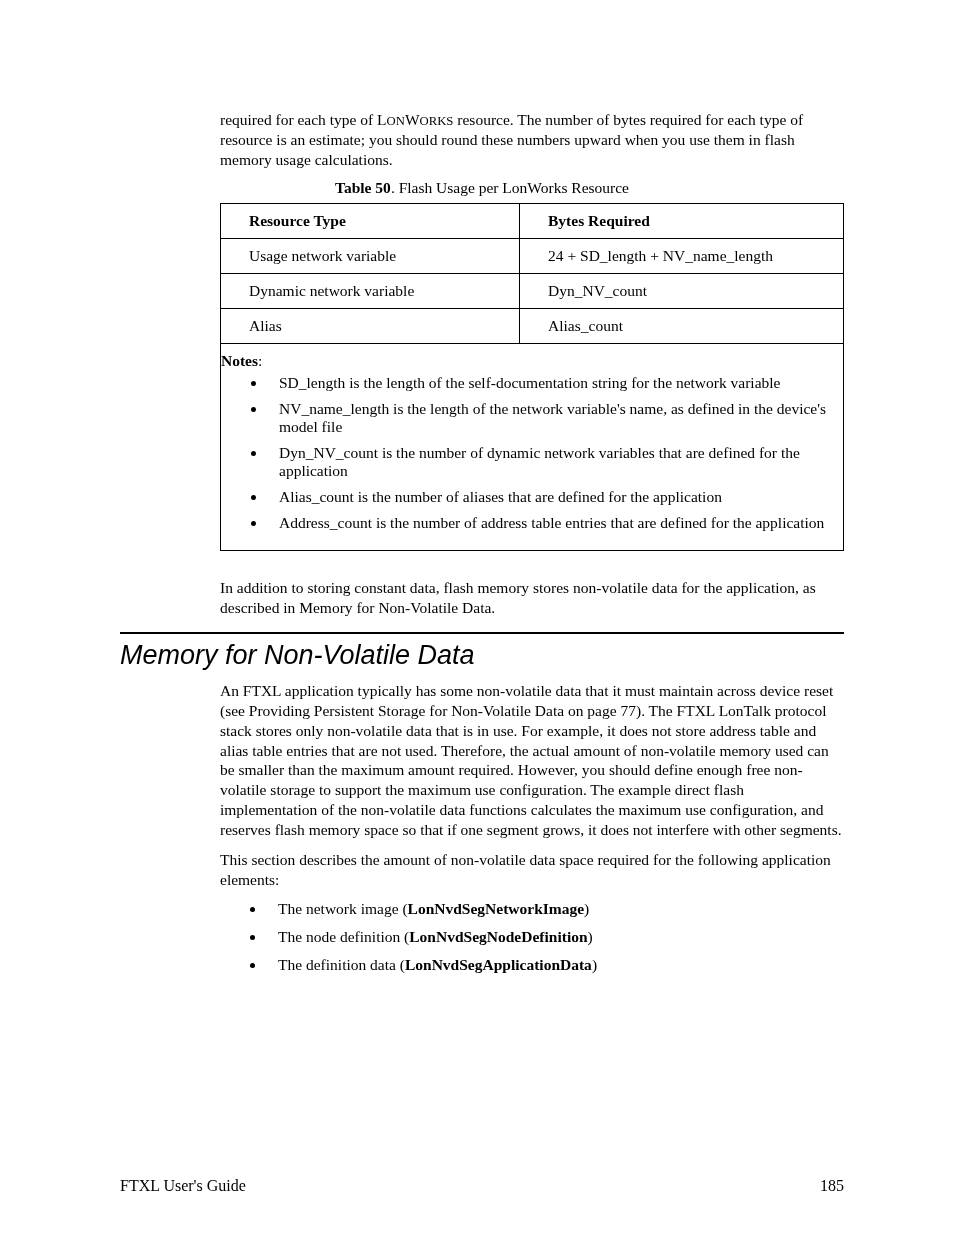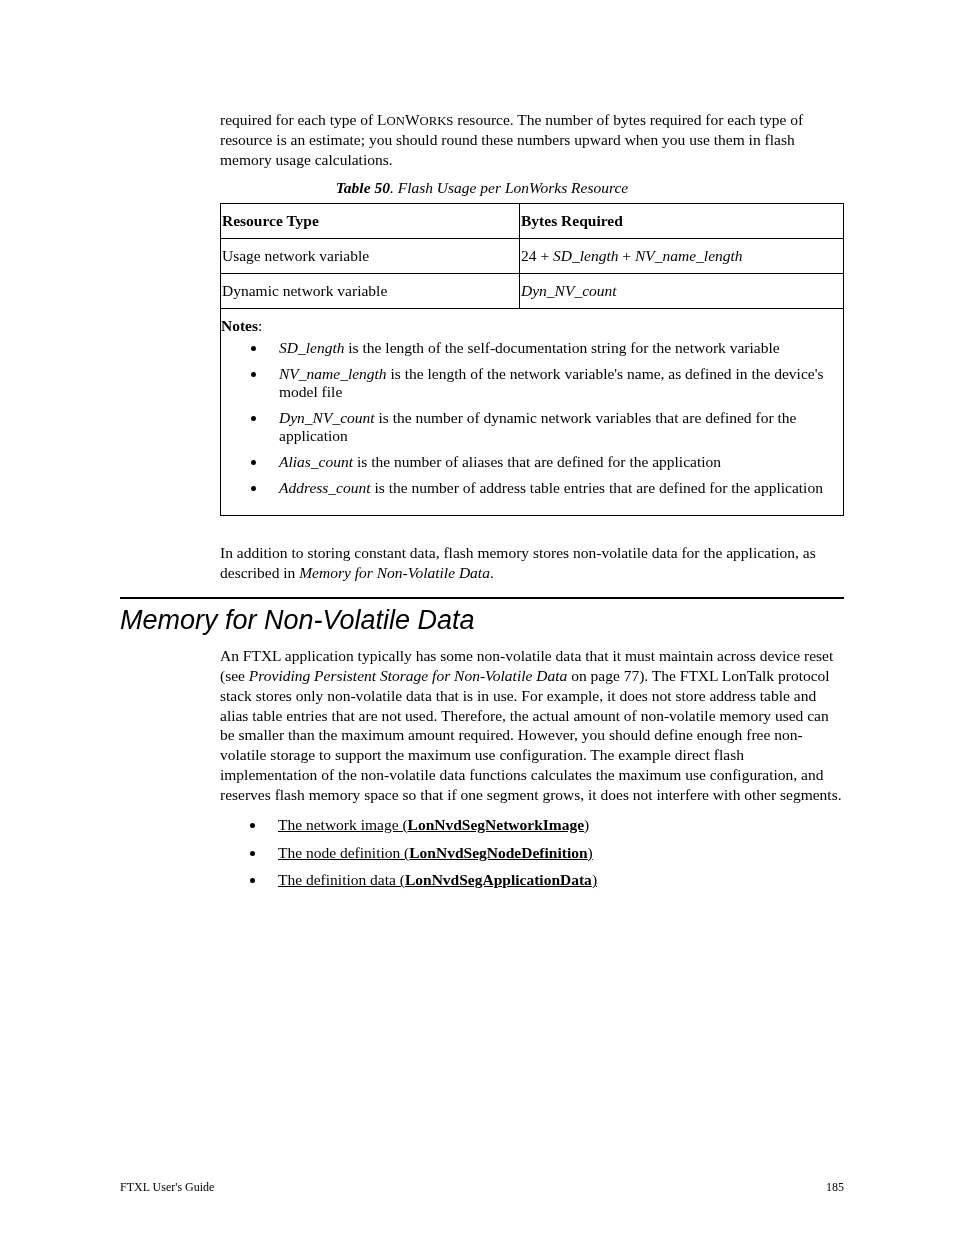--- a/index.html
+++ b/index.html
@@ -21,31 +21,30 @@
     margin-left: 100px;
     line-height: 1.28;
     text-align: left;
   }
   .para {
     margin: 0 0 10px 0;
   }
   .table-caption {
     text-align: center;
     margin: 10px 100px 6px 100px;
-    font-style: italic;
   }
   table.resource {
     border-collapse: collapse;
     width: calc(100% - 100px);
     margin-left: 100px;
     margin-bottom: 0;
   }
   table.resource th, table.resource td {
     border: 1px solid #000;
-    padding: 8px 1px;
+    padding: 8px 28px;
     text-align: left;
     vertical-align: top;
     font-weight: normal;
   }
   table.resource th {
     font-weight: bold;
   }
   .notes-box {
     border: 1px solid #000;
     border-top: none;
@@ -65,37 +64,36 @@
     font-style: italic;
     font-size: 27px;
     font-weight: normal;
     border-top: 2.5px solid #000;
     padding-top: 6px;
     margin: 14px 0 10px 0;
   }
   .body-list {
     margin: 4px 0 0 0;
     padding-left: 46px;
-    text-decoration: underline;
   }
   .body-list li {
     margin-bottom: 8px;
     padding-left: 12px;
   }
   .footer {
     position: absolute;
     bottom: 40px;
     left: 120px;
     right: 110px;
-    font-size: 12px;
+    font-size: 16px;
     display: flex;
     justify-content: space-between;
   }
   .b { font-weight: bold; }
-  .i { font-style: italic; }
+  .i { }
 </style>
 </head>
 <body>
 
 <div class="page">
 
   <div class="body-text">
     <p class="para">
       <span>required for each type of </span><span>L</span><span style="font-size:0.82em">ON</span><span>W</span><span style="font-size:0.82em">ORKS</span><span> resource.  The number of bytes required for each type of resource is an estimate; you should round these numbers upward when you use them in flash memory usage calculations.</span>
     </p>
@@ -112,20 +110,24 @@
       <th>Bytes Required</th>
     </tr>
     <tr>
       <td>Usage network variable</td>
       <td><span>24 + </span><span class="i">SD_length</span><span> + </span><span class="i">NV_name_length</span></td>
     </tr>
     <tr>
       <td>Dynamic network variable</td>
       <td><span class="i">Dyn_NV_count</span></td>
     </tr>
+    <tr>
+      <td>Alias</td>
+      <td><span class="i">Alias_count</span></td>
+    </tr>
   </tbody>
     </table>
 
   <div class="notes-box">
     <span class="b">Notes</span><span>:</span>
     <ul>
       <li><span class="i">SD_length</span><span> is the length of the self-documentation string for the network variable</span></li>
       <li><span class="i">NV_name_length</span><span> is the length of the network variable's name, as defined in the device's model file</span></li>
       <li><span class="i">Dyn_NV_count</span><span> is the number of dynamic network variables that are defined for the application</span></li>
       <li><span class="i">Alias_count</span><span> is the number of aliases that are defined for the application</span></li>
@@ -138,20 +140,21 @@
       <span>In addition to storing constant data, flash memory stores non-volatile data for the application, as described in </span><span class="i">Memory for Non-Volatile Data</span><span>.</span>
     </p>
   </div>
 
   <h2 class="section-heading">Memory for Non-Volatile Data</h2>
 
   <div class="body-text">
     <p class="para">
       <span>An FTXL application typically has some non-volatile data that it must maintain across device reset (see </span><span class="i">Providing Persistent Storage for Non-Volatile Data</span><span> on page 77).  The FTXL LonTalk protocol stack stores only non-volatile data that is in use.  For example, it does not store address table and alias table entries that are not used.  Therefore, the actual amount of non-volatile memory used can be smaller than the maximum amount required.  However, you should define enough free non-volatile storage to support the maximum use configuration.  The example direct flash implementation of the non-volatile data functions calculates the maximum use configuration, and reserves flash memory space so that if one segment grows, it does not interfere with other segments.</span>
     </p>
+    <p class="para">This section describes the amount of non-volatile data space required for the following application elements:</p>
     <ul class="body-list">
       <li><span>The network image (</span><span class="b">LonNvdSegNetworkImage</span><span>)</span></li>
       <li><span>The node definition (</span><span class="b">LonNvdSegNodeDefinition</span><span>)</span></li>
       <li><span>The definition data (</span><span class="b">LonNvdSegApplicationData</span><span>)</span></li>
     </ul>
   </div>
 
   <div class="footer">
     <span>FTXL User's Guide</span>
     <span>185</span>

